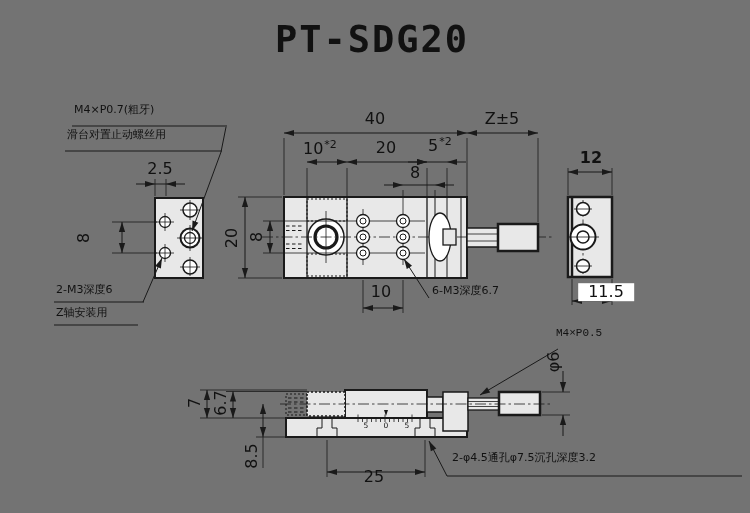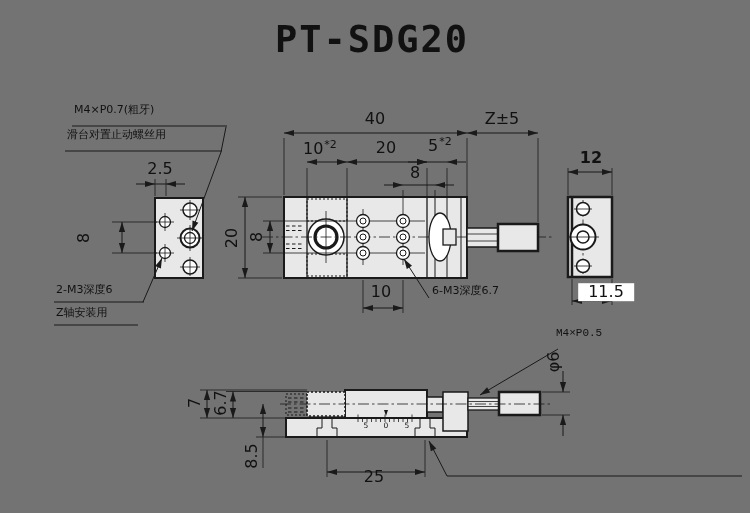--- a/index.html
+++ b/index.html
@@ -277,18 +277,19 @@
 <div class="lbl f16 ctr" style="left:591px;top:158px;font-weight:bold;">12</div>
 <div class="lbl f16 ctr" style="left:606px;top:292px;background:#fff;padding:0 10px;">11.5</div>
 
 <div class="lbl f16 rot" style="left:195px;top:403px;">7</div>
 <div class="lbl f16 rot" style="left:221px;top:403px;">6.7</div>
 <div class="lbl f16 rot" style="left:252px;top:456px;">8.5</div>
 <div class="lbl f16 ctr" style="left:374px;top:445px;margin-top:32px;">25</div>
 
 <div class="lbl f17" style="left:556px;top:327px;font-family:Liberation Mono, monospace;">M4×P0.5</div>
 <div class="lbl f16 rot" style="left:554px;top:362px;">φ6</div>
+<div class="lbl f17" style="left:452px;top:452px;">2-φ4.5通孔φ7.5沉孔深度3.2</div>
 
 <div class="lbl f7 ctr" style="left:366px;top:426px;">5</div>
 <div class="lbl f7 ctr" style="left:386px;top:426px;">0</div>
 <div class="lbl f7 ctr" style="left:407px;top:426px;">5</div>
 
 </div>
 
 </body></html>

